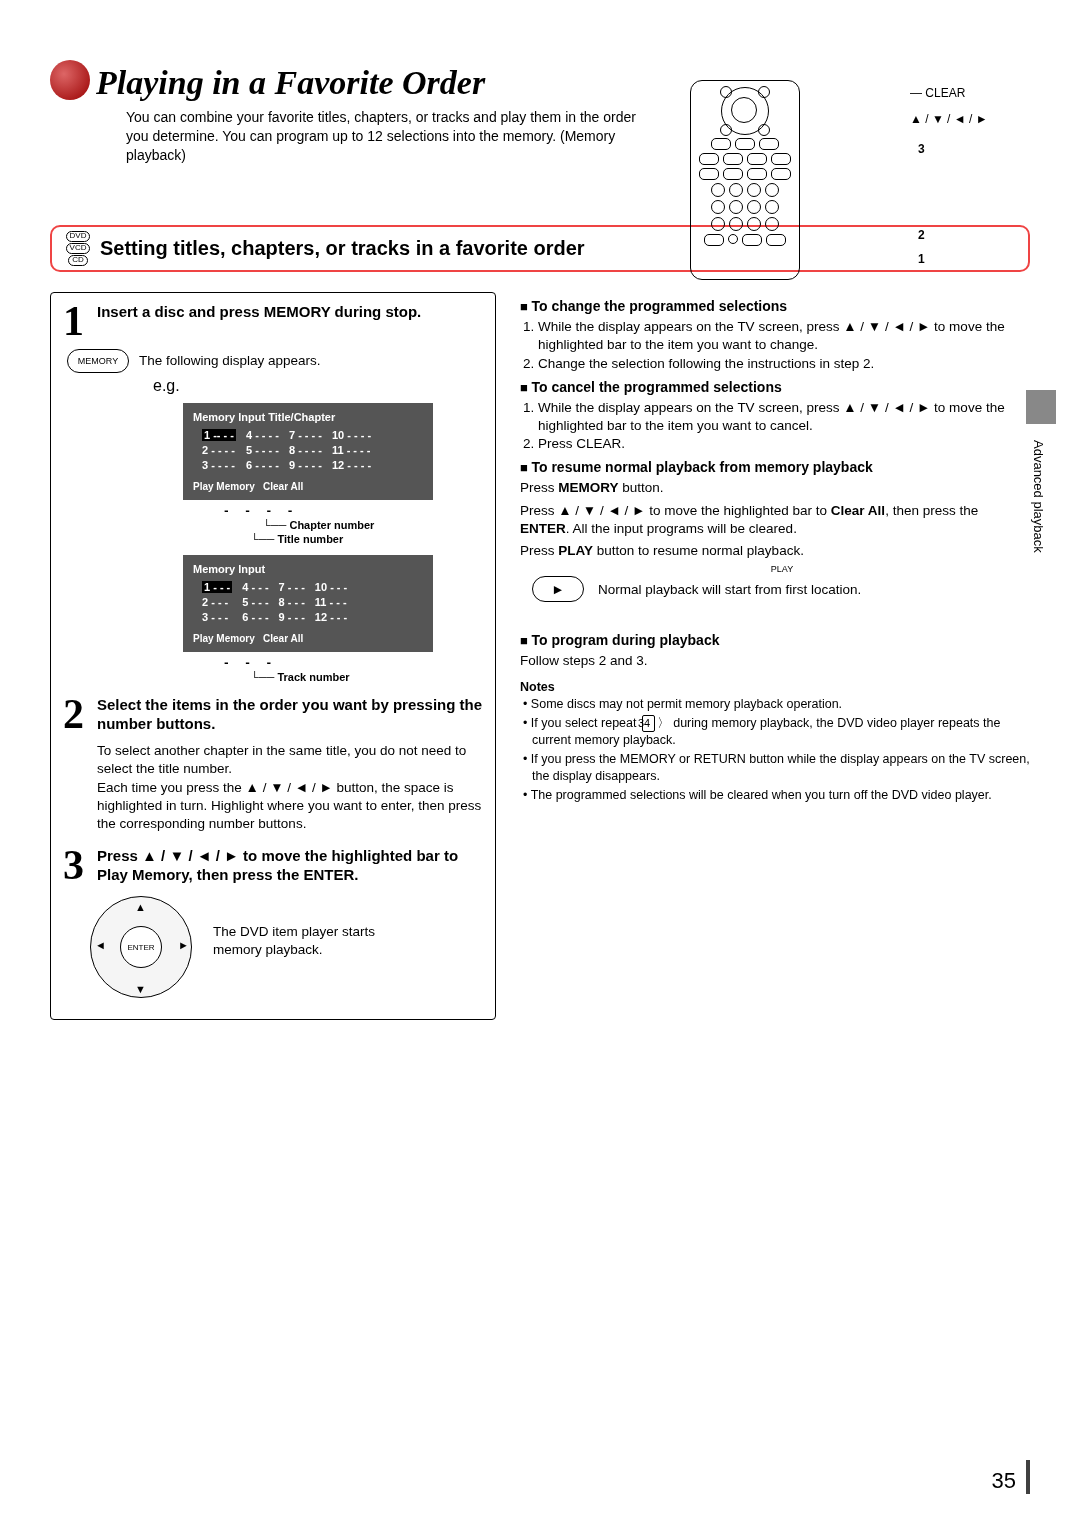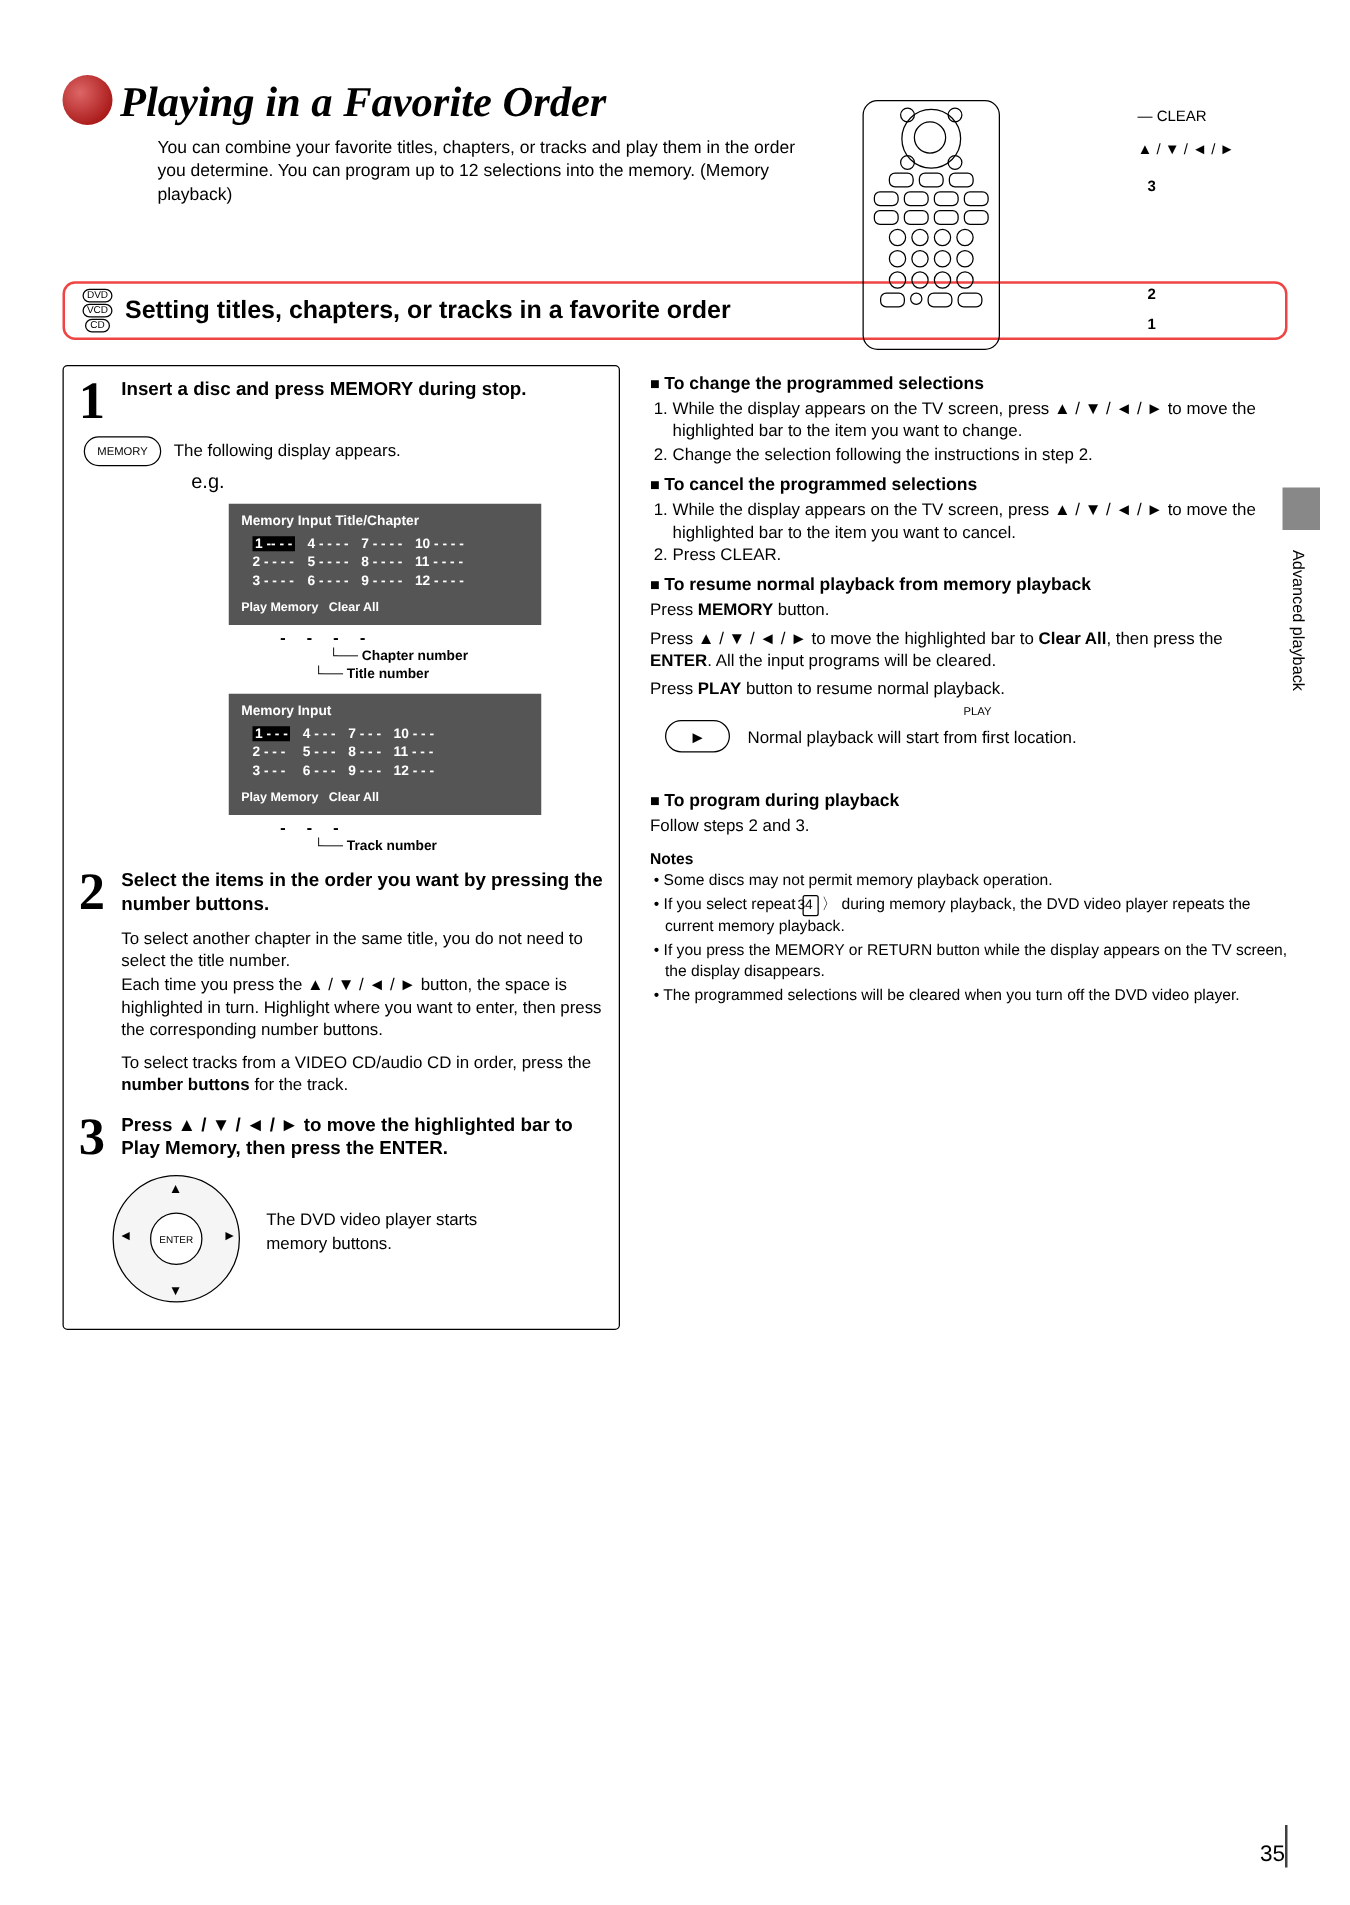--- a/index.html
+++ b/index.html
@@ -226,22 +226,22 @@
     width:40px; height:40px; border:1.5px solid #000; border-radius:50%;
     position:absolute; top:33px; left:33px; background:#fff;
     display:flex; align-items:center; justify-content:center;
     font-size:8px;
   }
   .dpad .arr { position:absolute; font-size:11px; }
   .dpad-desc {
     position:absolute; left:150px; top:30px; font-size:13.5px; line-height:1.35; width:200px;
   }
   .page-num {
-    position:absolute; bottom:30px; right:50px; font-size:18px;
-    border-right: 2px solid #404040; padding-right:0; height:34px;
+    position:absolute; bottom:30px; right:50px; font-size:22px;
+    border-right: 4px solid #404040; padding-right:10px; height:34px;
     display:flex; align-items:flex-end;
   }
   .arrows { font-size:12px; }
 </style>
 </head>
 <body>
 
 <div class="page">
 
   <div class="title-row">
@@ -396,38 +396,35 @@
         <div class="tick">- - -</div>
         <div style="margin-left:28px;">└── <span>Track number</span></div>
       </div>
 
       <div class="step" style="margin-top:12px;">
         <div class="step-num">2</div>
         <div class="step-title">Select the items in the order you want by pressing the number buttons.</div>
       </div>
       <div class="step-body" style="margin-top:8px;">To select another chapter in the same title, you do not need to select the title number.</div>
       <div class="step-body">Each time you press the ▲ / ▼ / ◄ / ► button, the space is highlighted in turn. Highlight where you want to enter, then press the corresponding number buttons.</div>
-      <div class="step-body" style="margin-top:8px;">
-        <span>To select tracks from a VIDEO CD/audio CD in order, press the </span><b>number buttons</b><span> for the track.</span>
-      </div>
 
       <div class="step" style="margin-top:14px;">
         <div class="step-num">3</div>
         <div class="step-title">Press ▲ / ▼ / ◄ / ► to move the highlighted bar to Play Memory, then press the ENTER.</div>
       </div>
       <div style="position:relative;">
         <div class="dpad">
           <div class="dpad-ring"></div>
           <div class="arr" style="top:8px;left:48px;">▲</div>
           <div class="arr" style="bottom:8px;left:48px;">▼</div>
           <div class="arr" style="top:46px;left:8px;">◄</div>
           <div class="arr" style="top:46px;right:8px;">►</div>
           <div class="dpad-center">ENTER</div>
         </div>
-        <div class="dpad-desc">The DVD video player starts memory buttons.</div>
+        <div class="dpad-desc">The DVD item player starts memory playback.</div>
       </div>
     </div>
 
     <div class="col">
 
       <div class="sub-block">
         <div class="sub-title square-bullet">To change the programmed selections</div>
         <ol>
           <li>While the display appears on the TV screen, press ▲ / ▼ / ◄ / ► to move the highlighted bar to the item you want to change.</li>
           <li>Change the selection following the instructions in step 2.</li>

